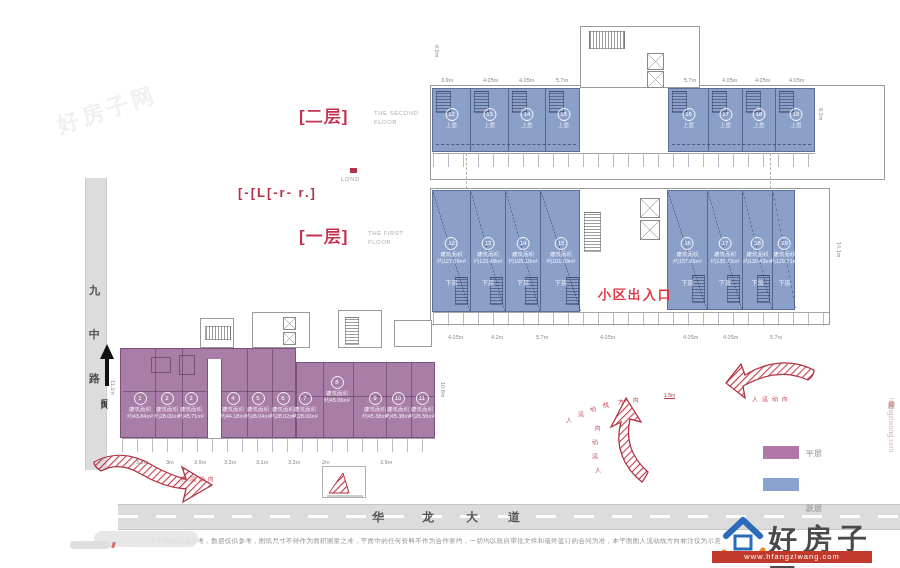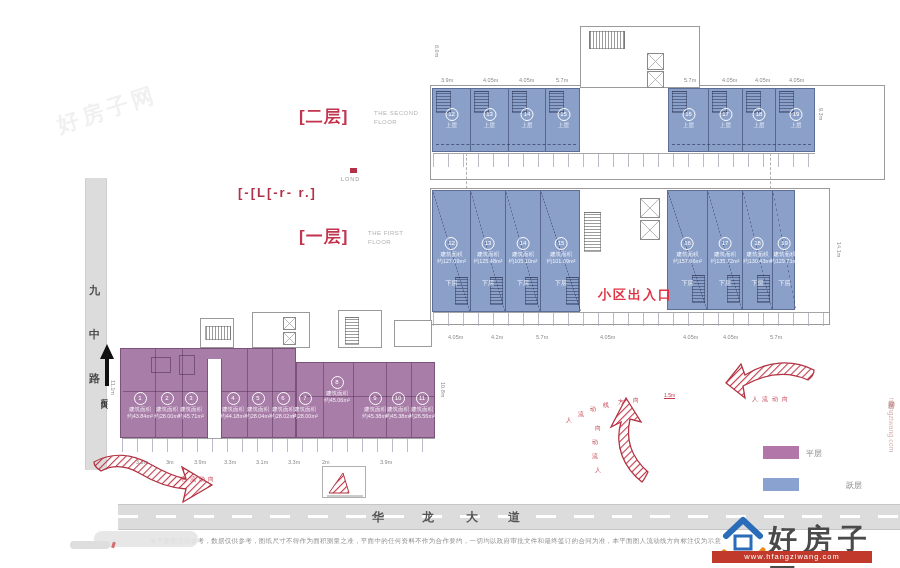--- a/index.html
+++ b/index.html
@@ -400,21 +400,21 @@
   <span class="flowchar" style="left:592px;top:438px;">动</span>
   <span class="flowchar" style="left:592px;top:452px;">流</span>
   <span class="flowchar" style="left:595px;top:466px;">人</span>
   <span class="flowchar" style="left:752px;top:395px;letter-spacing:4px;">人流动向</span>
   <span class="flowchar" style="left:181px;top:475px;letter-spacing:3px;">客流动向</span>
   <span class="flowchar" style="left:664px;top:392px;font-size:5px;border-bottom:1px solid #c0394a;">1.5m</span>
 
   <div class="legsw" style="left:763px;top:446px;background:#b276a8;"></div>
   <span class="legtxt" style="left:806px;top:448px;">平层</span>
   <div class="legsw" style="left:763px;top:478px;background:#8aa2cf;"></div>
-  <span class="legtxt" style="left:806px;top:480px;margin-left:40px;">跃层</span>
+  <span class="legtxt" style="left:806px;top:503px;">跃层</span>
 
   <div class="abs" style="left:150px;top:537px;font-size:6.5px;color:#909090;white-space:nowrap;letter-spacing:.3px;">本平面图仅供参考，数据仅供参考，图纸尺寸不得作为面积测量之准，平面中的任何资料不作为合作要约，一切均以政府审批文件和最终签订的合同为准，本平面图人流动线方向标注仅为示意</div>
   <div class="abs" style="left:94px;top:531px;width:104px;height:16px;background:#e4e4e4;border-radius:8px;opacity:.9;"></div>
   <div class="abs" style="left:70px;top:541px;width:40px;height:8px;background:#dedede;border-radius:4px;"></div>
   <div class="abs" style="left:112px;top:542px;width:3px;height:6px;background:#c44;transform:rotate(18deg);opacity:.75;"></div>
 
   <svg class="abs" style="left:720px;top:512px;" width="46" height="50">
     <path d="M6,24 L23,8 L40,24" fill="none" stroke="#2b6cb8" stroke-width="6" stroke-linecap="round" stroke-linejoin="round"></path>
     <rect x="15" y="24" width="16" height="13" fill="none" stroke="#2b6cb8" stroke-width="3"></rect>
     <path d="M4,40 C16,50 34,50 43,38" fill="none" stroke="#e8891d" stroke-width="5" stroke-linecap="round"></path>

